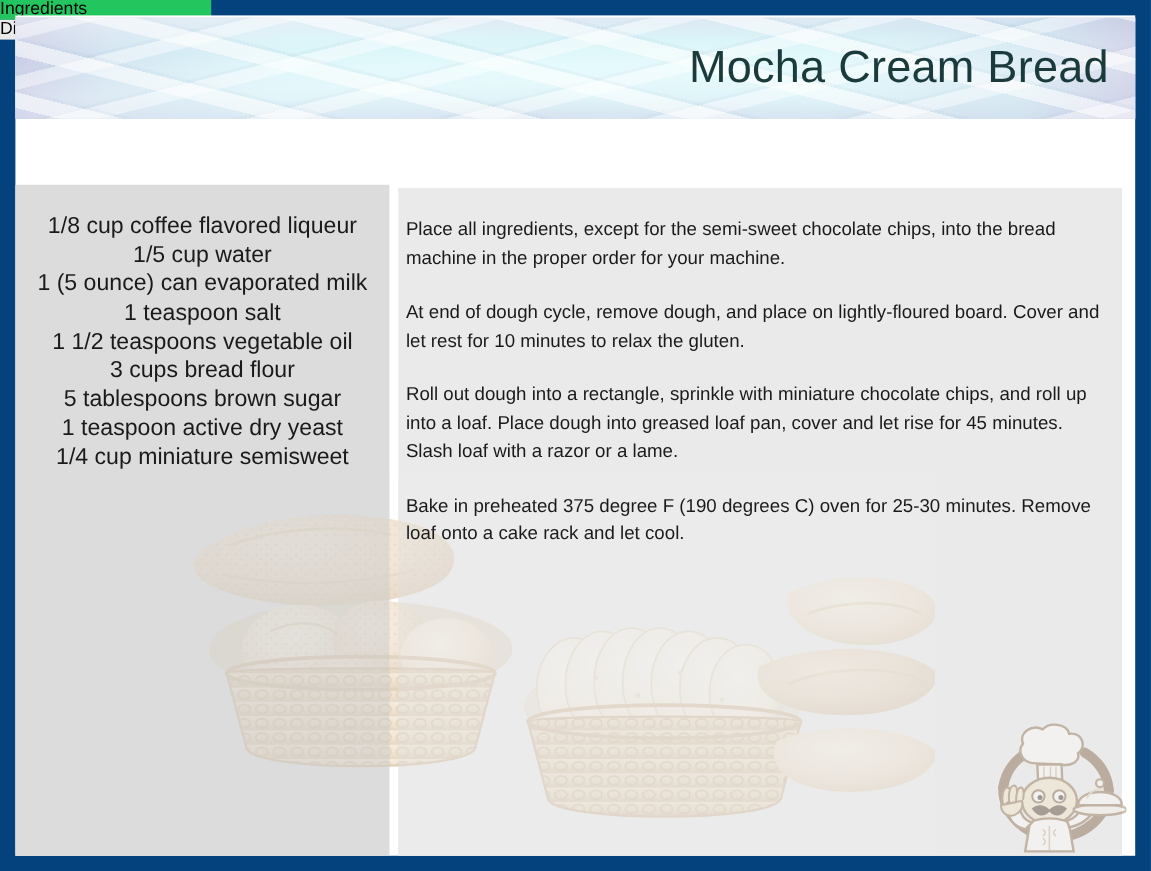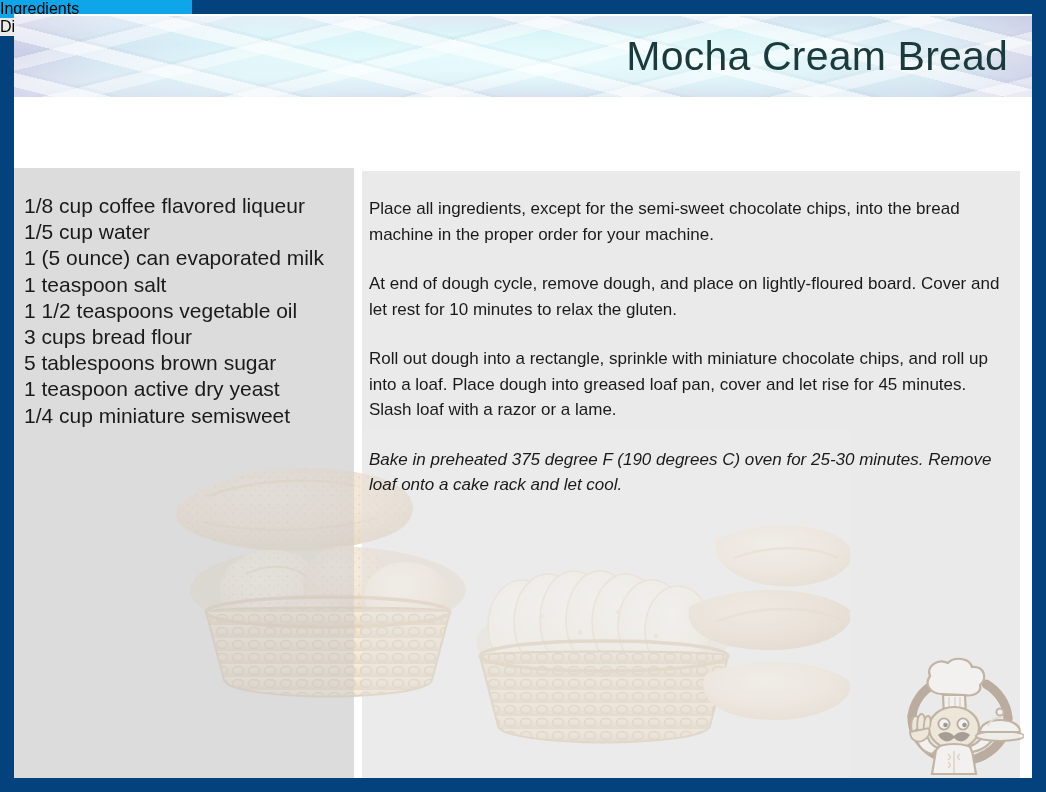--- a/index.html
+++ b/index.html
@@ -19,21 +19,21 @@
     position:absolute;
     left:14px; top:14px;
     width:1018px; height:764px;
     background:#ffffff;
   }
 
   
   #banner {
     position:absolute;
     left:14px; top:16px;
-    width:1018px; height:81px;
+    width:1018px; height:92px;
     background:
       linear-gradient(100deg,
         rgba(198,198,226,0.95) 0%,
         rgba(205,222,238,0.75) 9%,
         rgba(216,243,248,0.45) 24%,
         rgba(221,249,250,0.18) 46%,
         rgba(216,243,248,0.35) 72%,
         rgba(205,224,238,0.72) 90%,
         rgba(199,199,226,0.95) 100%),
       linear-gradient(180deg, #d3dced 0%, #d8f4f8 22%, #dffafc 50%, #d6f1f7 78%, #ccd6ea 100%);
@@ -65,21 +65,21 @@
   #recipe-title {
     position:absolute;
     right:24px; top:50%;
     transform:translateY(-52%);
     font-size:41px;
     font-weight:400;
     letter-spacing:0.2px;
     color:#1b3a3c;
     white-space:nowrap;
   }
-  #ingredients-tab { left:14px; top:124px; width:192px; background:#0ea5e9; }
+  #ingredients-tab { left:14px; top:124px; width:192px; background:#22c55e; }
   #directions-tab  { left:362px; top:126px; width:166px; background:#eaeaea; }
 
   
   #ingredients-panel {
     position:absolute;
     left:14px; top:168px;
     width:340px; height:610px;
     background:#dcdcdc;
     overflow:hidden;
   }
@@ -117,35 +117,36 @@
     position:absolute;
     left:24px; top:193px;
     width:320px;
     z-index:3;
   }
   #ingredients-list .ing-line {
     font-size:21px;
     line-height:26.2px;
     color:#1a1a1a;
     white-space:nowrap;
+    text-align:center;
   }
 
   #directions-body {
     position:absolute;
     left:369px; top:196px;
     width:640px;
     z-index:3;
   }
   #directions-body p {
     font-size:17px;
     line-height:25.5px;
     color:#1a1a1a;
     margin-bottom:24px;
   }
-  #directions-body p:last-child { margin-bottom:0;font-style:italic; }
+  #directions-body p:last-child { margin-bottom:0; }
 
   
   #chef-logo {
     position:absolute;
     right:22px; bottom:16px;
     width:128px; height:122px;
     opacity:0.42;
     z-index:4;
     pointer-events:none;
   }

